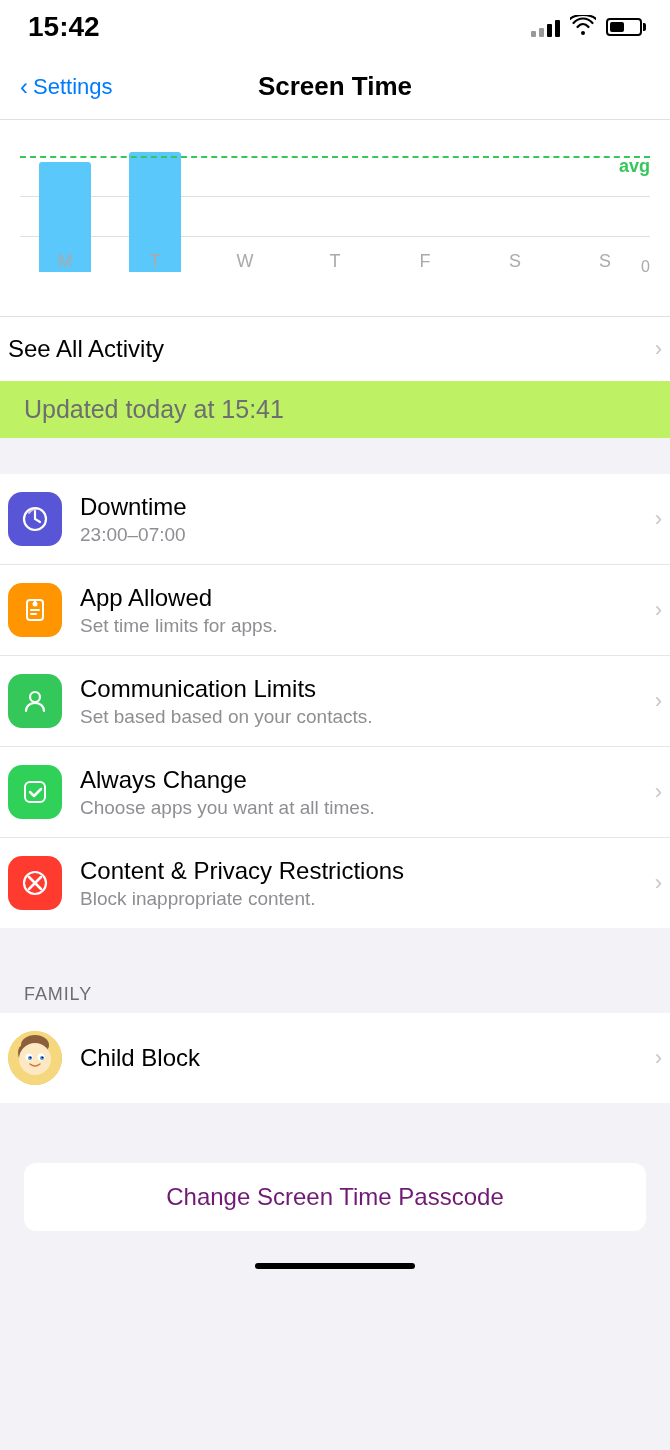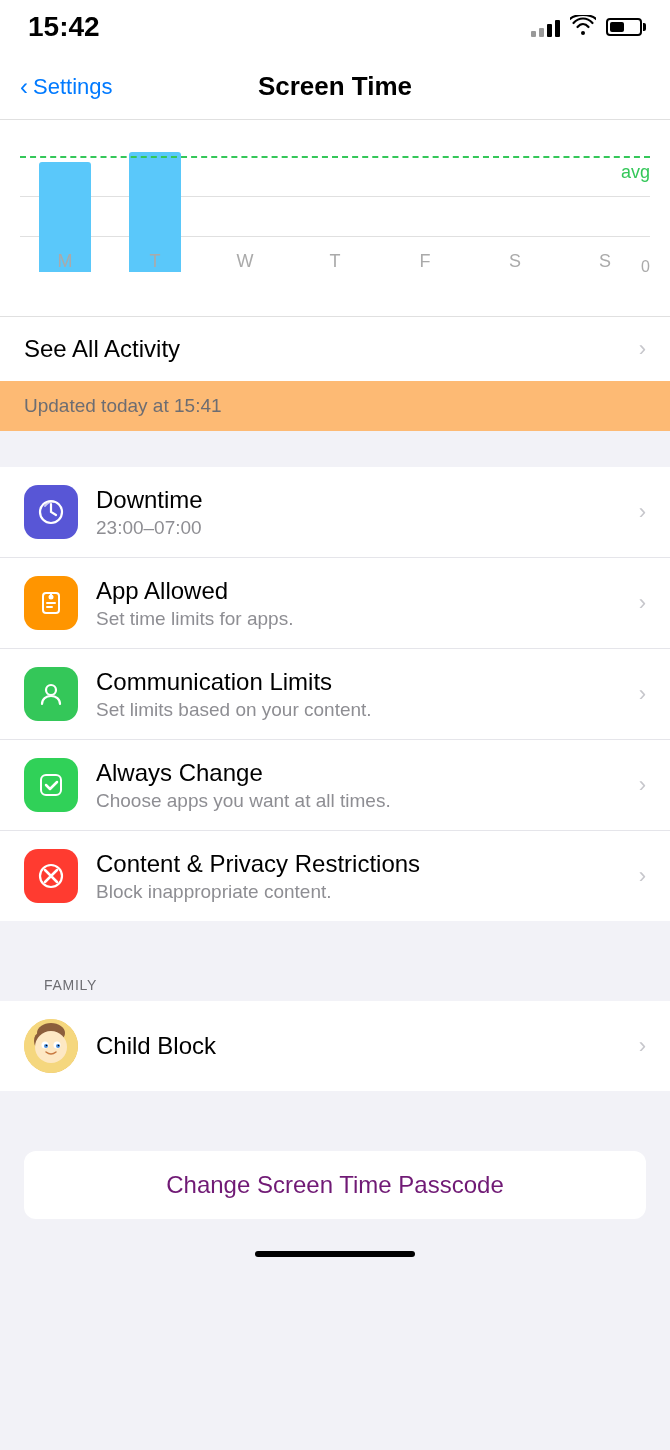--- a/index.html
+++ b/index.html
@@ -118,25 +118,25 @@
     .chart-avg-line {
       position: absolute;
       top: 20px;
       left: 0;
       right: 0;
       border-top: 2px dashed #34c759;
       z-index: 2;
     }
     .chart-avg-label {
       position: absolute;
-      top: 26px;
+      top: 20px;
       right: 0;
       color: #34c759;
       font-size: 18px;
-      font-weight: 400;
+      font-weight: 700;
     }
     .chart-zero-label {
       position: absolute;
       bottom: 20px;
       right: 0;
       color: #aaa;
       font-size: 16px;
     }
     .chart-bars {
       display: flex;
@@ -174,21 +174,21 @@
 
     
     .list-section {
       background: #fff;
       margin-bottom: 0;
     }
     .list-row {
       display: flex;
       align-items: center;
       justify-content: space-between;
-      padding: 18px 24px;
+      padding: 18px 8px;
       border-bottom: 1px solid #e5e5ea;
       background: #fff;
       cursor: pointer;
     }
     .list-row:last-child {
       border-bottom: none;
     }
     .row-content {
       display: flex;
       align-items: center;
@@ -208,23 +208,23 @@
       margin-top: 3px;
     }
     .chevron-right {
       color: #c7c7cc;
       font-size: 22px;
       margin-left: 10px;
     }
 
     
     .info-bar {
-      background: #fdba74;
+      background: #bef264;
       padding: 14px 24px;
-      font-size: 19px;
+      font-size: 25px;
       color: #6d6d72;
     }
 
     
     .setting-icon {
       width: 54px;
       height: 54px;
       border-radius: 14px;
       display: flex;
       align-items: center;
@@ -236,27 +236,26 @@
     }
     .icon-purple { background: #5856d6; }
     .icon-orange { background: #ff9500; }
     .icon-green { background: #34c759; }
     .icon-green2 { background: #30d158; }
     .icon-red { background: #ff3b30; }
 
     
     .section-header {
       padding: 20px 24px 8px;
-      font-size: 14px;
+      font-size: 18px;
       font-weight: 500;
       color: #6d6d72;
       text-transform: uppercase;
       letter-spacing: 0.05em;
       background: #f2f2f7;
-      margin-left: 20px;
     }
 
     
     .family-section {
       background: #fff;
       margin-top: 0;
     }
 
     
     .avatar-circle {
@@ -450,21 +449,21 @@
   <div class="list-row">
     <div class="row-content">
       <div class="setting-icon icon-green">
         <svg width="28" height="28" viewBox="0 0 28 28" fill="none">
           <circle cx="14" cy="10" r="5" stroke="white" stroke-width="2.2" fill="none"></circle>
           <path d="M5 24c0-5 4-8 9-8s9 3 9 8" stroke="white" stroke-width="2.2" stroke-linecap="round" fill="none"></path>
         </svg>
       </div>
       <div class="row-text-group">
         <div class="row-title">Communication Limits</div>
-        <div class="row-subtitle">Set limits based on your content.</div>
+        <div class="row-subtitle">Set based based on your contacts.</div>
       </div>
     </div>
     <span class="chevron-right">›</span>
   </div>
 
   <div class="list-row">
     <div class="row-content">
       <div class="setting-icon icon-green2">
         <svg width="28" height="28" viewBox="0 0 28 28" fill="none">
           <rect x="4" y="4" width="20" height="20" rx="5" stroke="white" stroke-width="2" fill="none"></rect>

